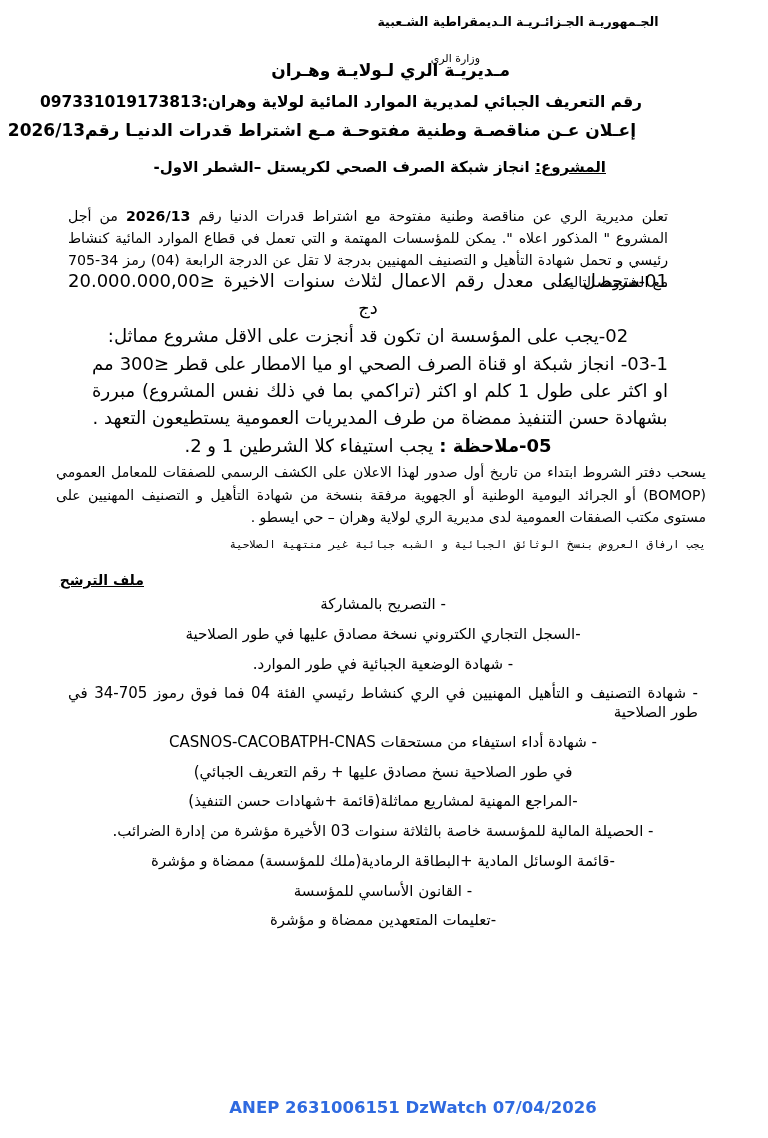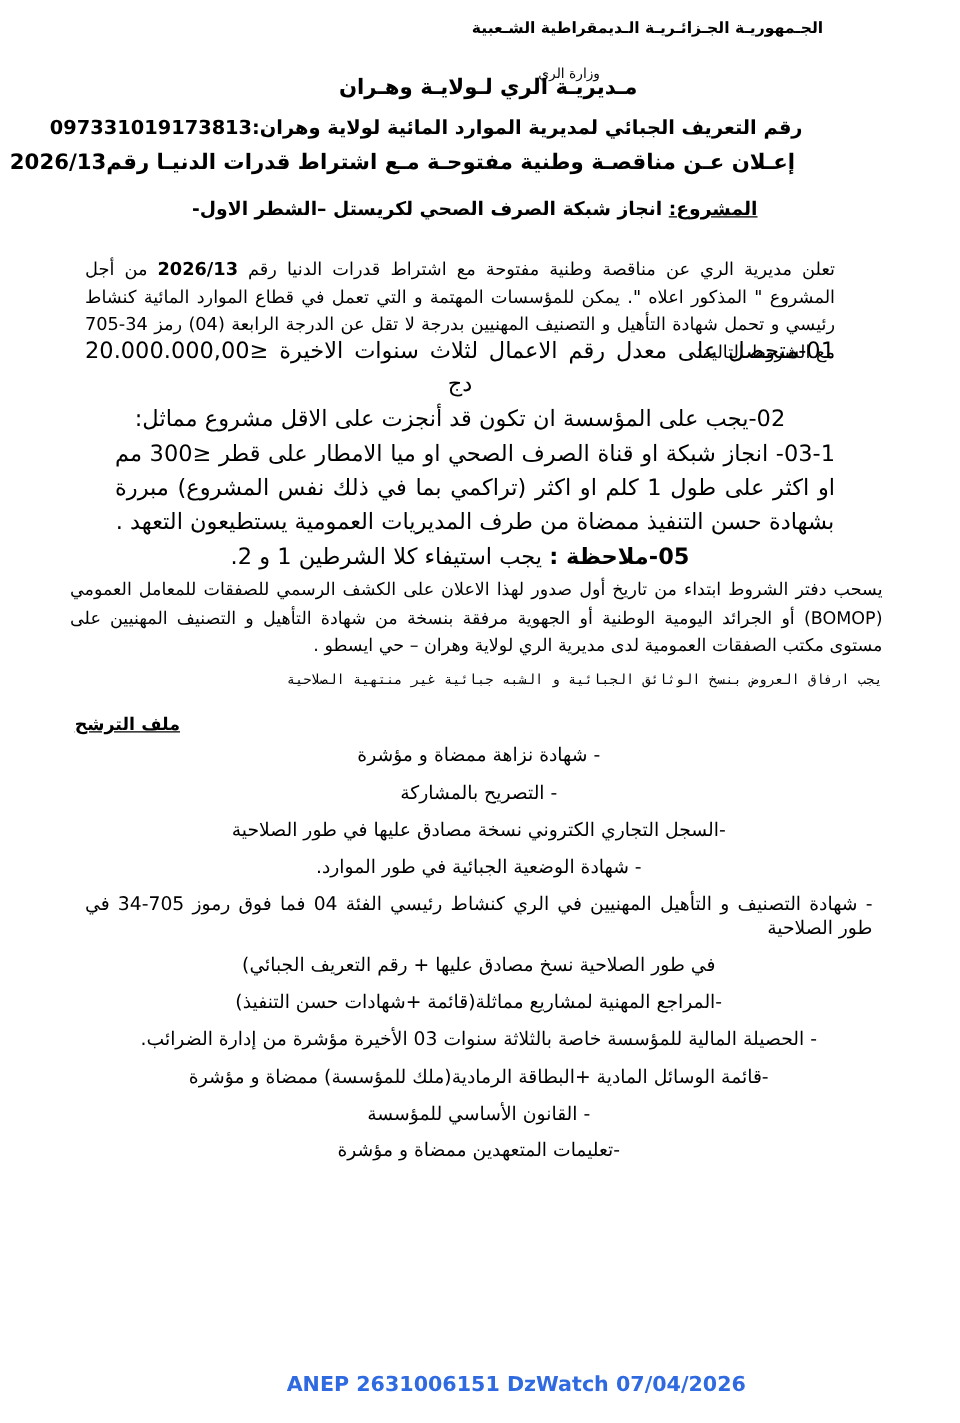--- a/index.html
+++ b/index.html
@@ -231,25 +231,25 @@
     <div class="cond c5 ar"><span class="n bold">05</span><span class="bold">-ملاحظة :</span><span> يجب استيفاء كلا الشرطين 1 و 2.</span></div>
   </div>
 
   <div class="para-draw ar">يسحب دفتر الشروط ابتداء من تاريخ أول صدور لهذا الاعلان على الكشف الرسمي للصفقات للمعامل العمومي (BOMOP) أو الجرائد  اليومية الوطنية  أو الجهوية مرفقة بنسخة من شهادة التأهيل و التصنيف المهنيين على مستوى مكتب الصفقات العمومية لدى مديرية الري لولاية وهران – حي ايسطو .</div>
 
   <div class="para-offers ar">يجب ارفاق العروض بنسخ الوثائق الجبائية و الشبه جبائية  غير منتهية الصلاحية</div>
 
   <div class="dossier-title ar">ملف الترشح</div>
 
   <div class="dossier-list ar">
-    <span class="dl-item ar">- شهادة نزاهة ممضاة و مؤشرة</span>
     <span class="dl-item ar">- التصريح بالمشاركة</span>
     <span class="dl-item ar">-السجل التجاري الكتروني نسخة مصادق عليها في طور الصلاحية</span>
     <span class="dl-item ar">- شهادة الوضعية الجبائية في طور الموارد.</span>
     <span class="dl-item wide ar">- شهادة التصنيف و التأهيل المهنيين في الري كنشاط رئيسي الفئة 04 فما فوق رموز  705-34 في طور الصلاحية</span>
+    <span class="dl-item lat ar">- شهادة أداء استيفاء من مستحقات CASNOS-CACOBATPH-CNAS</span>
     <span class="dl-item ar">في طور الصلاحية نسخ مصادق عليها + رقم التعريف الجبائي)</span>
     <span class="dl-item ar">-المراجع المهنية لمشاريع مماثلة(قائمة +شهادات حسن التنفيذ)</span>
     <span class="dl-item ar">- الحصيلة المالية للمؤسسة خاصة بالثلاثة سنوات 03 الأخيرة مؤشرة من إدارة الضرائب.</span>
     <span class="dl-item ar">-قائمة الوسائل المادية +البطاقة الرمادية(ملك للمؤسسة) ممضاة و مؤشرة</span>
     <span class="dl-item ar">- القانون الأساسي للمؤسسة</span>
     <span class="dl-item ar">-تعليمات المتعهدين ممضاة و مؤشرة</span>
   </div>
 
   <div class="footer" style="color: rgb(47, 106, 224);">ANEP 2631006151 DzWatch 07/04/2026</div>
 

